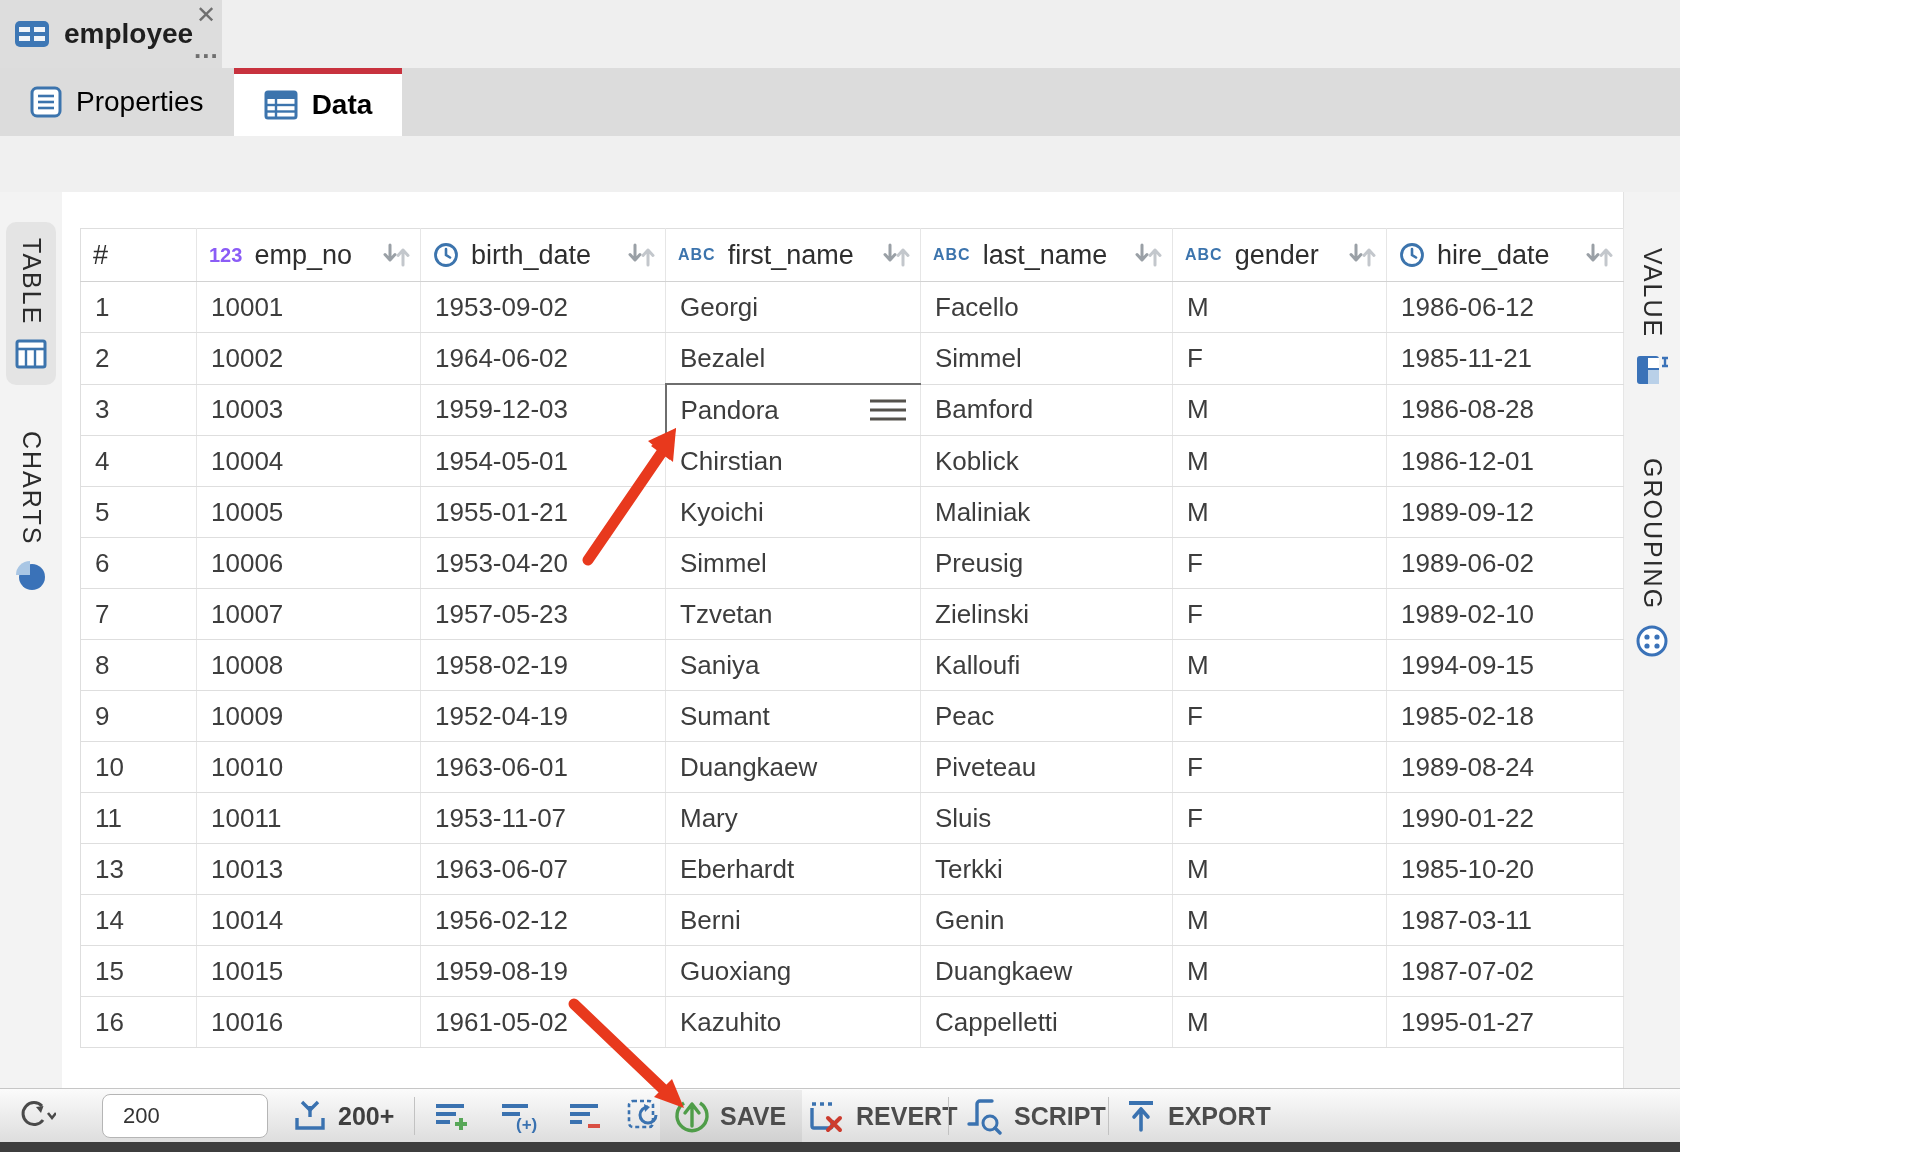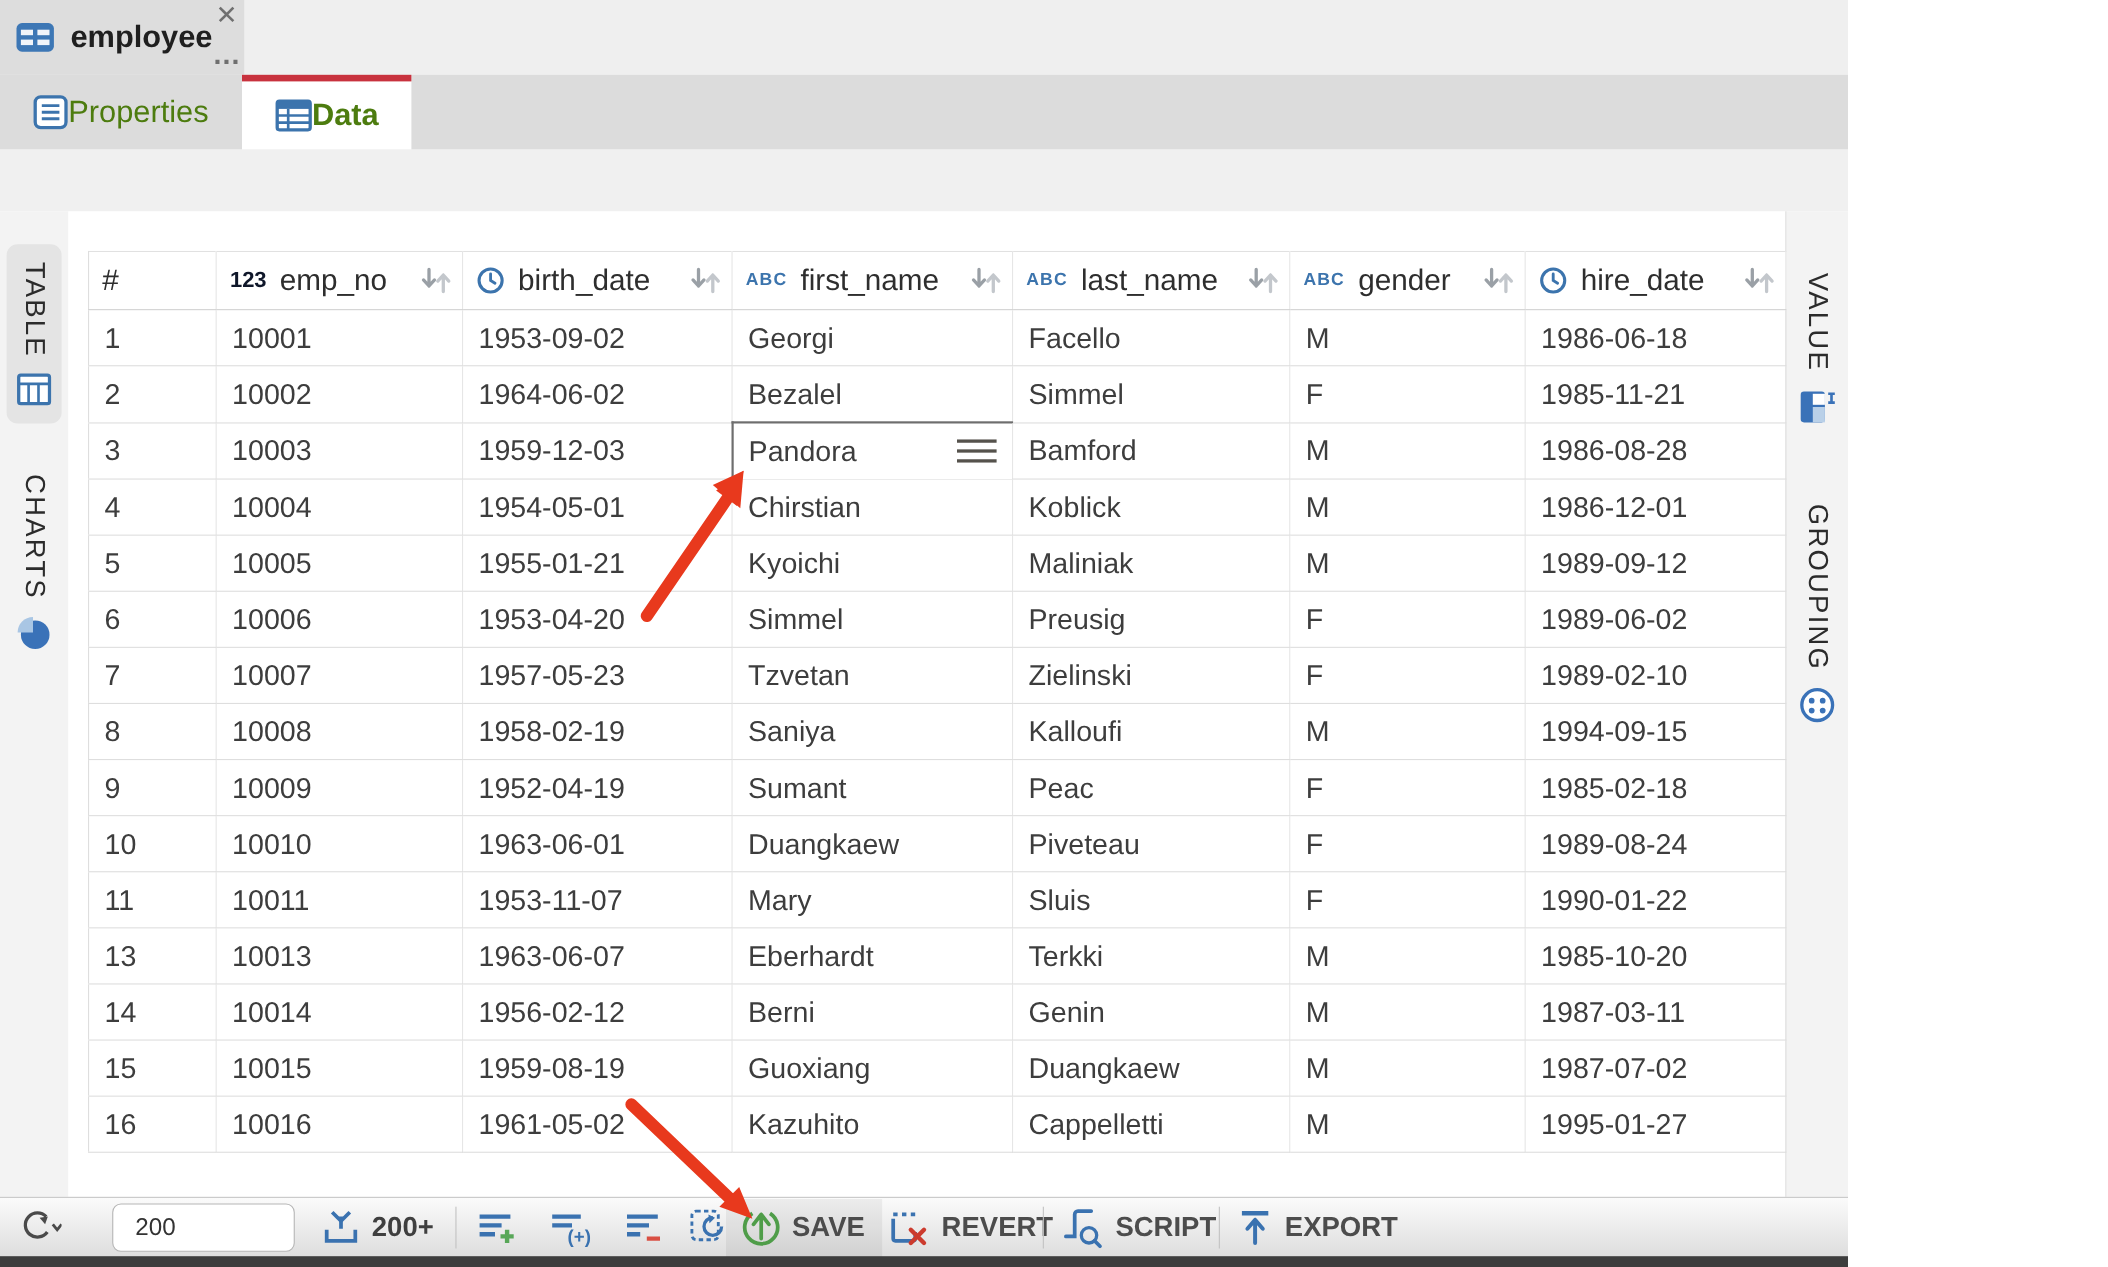--- a/index.html
+++ b/index.html
@@ -7,21 +7,21 @@
 
   
   .editor-tabbar{position:absolute;left:0;top:0;width:1916px;height:68px;background:#efefef;}
   .editor-tab{position:absolute;left:0;top:0;width:222px;height:68px;background:#dddddd;display:flex;align-items:center;gap:14px;padding-left:14px;box-sizing:border-box;cursor:pointer;}
   .editor-tab .title{font-size:28px;font-weight:700;color:#1f1f1f;}
   .tab-close{position:absolute;left:196px;top:2px;font-size:24px;color:#6f6f6f;line-height:26px;cursor:pointer;}
   .tab-more{position:absolute;left:194px;top:34px;font-size:26px;letter-spacing:1px;color:#6f6f6f;font-weight:700;cursor:pointer;}
 
   
   .subtabbar{position:absolute;left:0;top:68px;width:1916px;height:68px;background:#dcdcdc;display:flex;}
-  .subtab{display:flex;align-items:center;padding:0 30px;height:68px;box-sizing:border-box;cursor:pointer;font-size:28px;color:#4d7c0f;}
+  .subtab{display:flex;align-items:center;gap:14px;padding:0 30px;height:68px;box-sizing:border-box;cursor:pointer;font-size:28px;color:#000000;}
   .subtab.active{background:#ffffff;border-top:6px solid #c8323e;font-weight:700;padding-top:0;height:68px;}
   .subtab svg{flex:0 0 auto;}
 
   
   .filterbar{position:absolute;left:0;top:136px;width:1916px;height:56px;background:#f0f0f0;}
   .filter-input{position:absolute;left:80px;top:4px;width:1663px;height:46px;box-sizing:border-box;border:1px solid #c9c9c9;background:#fff;font-size:27px;color:#333;padding:0 16px;font-family:"Liberation Sans",sans-serif;outline:none;}
   .filter-input::placeholder{color:#9b9b9b;}
   .apply-btn{position:absolute;left:1746px;top:4px;width:52px;height:46px;background:#fff;border:1px solid #c9c9c9;box-sizing:border-box;display:flex;align-items:center;justify-content:center;cursor:pointer;padding:0;}
   .eraser-btn{position:absolute;left:1812px;top:8px;width:48px;height:40px;display:flex;align-items:center;justify-content:center;cursor:pointer;}
 
@@ -35,21 +35,21 @@
   .rail.left .rail-item{margin-top:30px;}
   .rail.right .rail-item{margin-top:40px;}
 
   
   .grid-wrap{position:absolute;left:80px;top:228px;width:1545px;height:860px;overflow:hidden;}
   table.grid{border-collapse:collapse;table-layout:fixed;border:1px solid #dedede;}
   table.grid th{height:52px;background:#fff;border-right:1px solid #e6e6e6;border-bottom:1px solid #d2d2d2;padding:0 0 0 12px;text-align:left;font-weight:400;font-size:27px;color:#2e2e2e;}
   table.grid td{height:50px;border-right:1px solid #e6e6e6;border-bottom:1px solid #dedede;padding:0 0 0 14px;font-size:26px;color:#3d3d3d;white-space:nowrap;overflow:hidden;background:#fff;}
   .hwrap{display:flex;align-items:center;gap:12px;padding-right:8px;}
   .hlabel{flex:0 1 auto;}
-  .type-icon.tnum{color:#0f172a;font-weight:700;font-size:20px;}
+  .type-icon.tnum{color:#8b5cf6;font-weight:700;font-size:20px;}
   .type-icon.tabc{color:#3c74ad;font-weight:700;font-size:16px;letter-spacing:1px;}
   svg.type-icon{width:26px;height:26px;flex:0 0 auto;}
   svg.sort-icon{width:32px;height:28px;margin-left:auto;flex:0 0 auto;cursor:pointer;}
   td.selected{background:#f9e3c5;border:2px solid #6e6e6e;position:relative;}
   td.selected .hamburger{position:absolute;right:14px;top:50%;transform:translateY(-50%);display:flex;flex-direction:column;gap:6px;cursor:pointer;}
   td.selected .hamburger i{display:block;width:36px;height:3px;background:#55524c;}
 
   
   .toolbar{position:absolute;left:0;top:1088px;width:1916px;height:54px;background:linear-gradient(#fbfbfb,#dddddd);border-top:1px solid #c6c6c6;}
   .toolbar .sep{position:absolute;top:8px;width:1px;height:38px;background:#c2c2c2;}
@@ -251,21 +251,21 @@
           </tr>
         </thead>
         <tbody>
           <tr>
             <td>1</td>
             <td>10001</td>
             <td>1953-09-02</td>
             <td>Georgi</td>
             <td>Facello</td>
             <td>M</td>
-            <td>1986-06-18</td>
+            <td>1986-06-12</td>
           </tr>
           <tr>
             <td>2</td>
             <td>10002</td>
             <td>1964-06-02</td>
             <td>Bezalel</td>
             <td>Simmel</td>
             <td>F</td>
             <td>1985-11-21</td>
           </tr>

